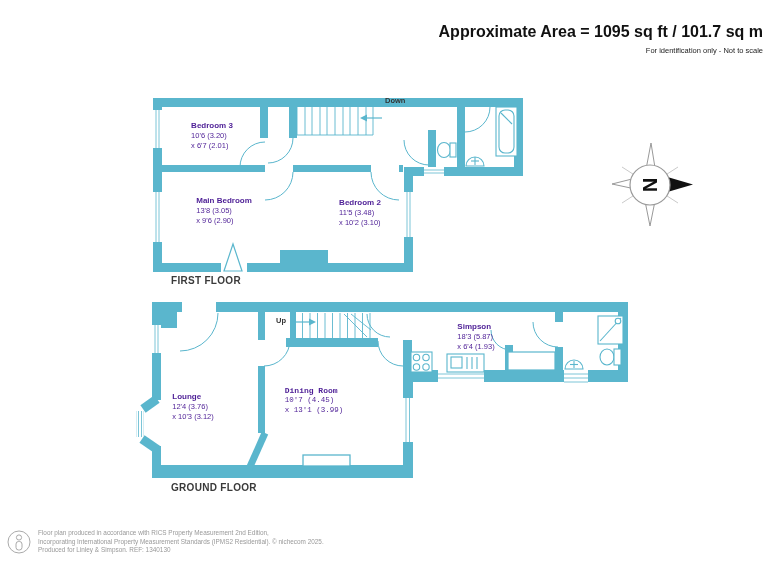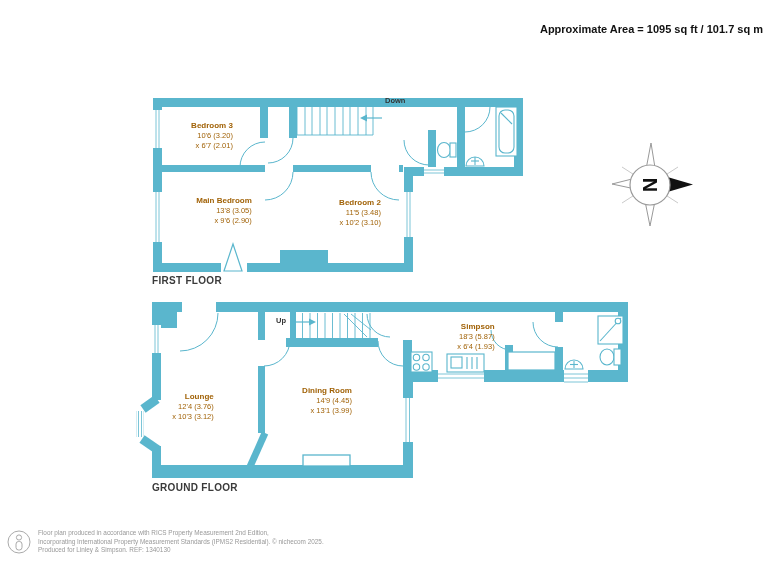--- a/index.html
+++ b/index.html
@@ -1,26 +1,26 @@
 <!DOCTYPE html>
 <html><head>
 <meta charset="utf-8">
 <style>
   html,body{margin:0;padding:0;background:#fff;}
   #stage{position:relative;width:768px;height:576px;background:#fff;overflow:hidden;
          font-family:"Liberation Sans",sans-serif;}
   svg{position:absolute;left:0;top:0;}
   .hdr{position:absolute;top:18px;right:5px;text-align:right;color:#000;}
   .hdr-title{font-size:17.5px;font-weight:bold;letter-spacing:-0.2px;color:#000;}
-  .hdr-area{font-size:11px;font-weight:bold;margin-top:5px;color:#111;}
+  .hdr-area{font-size:16px;font-weight:bold;margin-top:5px;color:#111;}
   .hdr-note{font-size:7.5px;margin-top:5px;color:#222;}
-  .room-label{position:absolute;transform:translateX(-50%);text-align:right;color:#a16207;white-space:nowrap;}
+  .room-label{position:absolute;transform:translateX(-50%);text-align:left;color:#4c1d95;white-space:nowrap;}
   .room-name{font-size:8px;font-weight:bold;line-height:10px;}
   .room-dim{font-size:7.5px;line-height:9.5px;}
-  .floor-label{position:absolute;font-size:10px;font-weight:bold;letter-spacing:.3px;color:#3a3a3a;}
+  .floor-label{position:absolute;font-size:10px;font-weight:bold;letter-spacing:.3px;color:#3a3a3a;margin-left:19px;}
   .stair-label{position:absolute;font-size:7.5px;font-weight:bold;color:#333;}
   .footer{position:absolute;left:6px;top:529px;display:flex;align-items:flex-start;color:#999;}
   .footer-text{margin-left:5px;font-size:6.4px;line-height:8.6px;color:#999;}
 </style>
 </head>
 <body>
 
 <div id="stage">
 
 <svg width="768" height="576" viewBox="0 0 768 576">
@@ -223,20 +223,21 @@
     <polygon points="650,226 657,191 643,191" fill="#fff" stroke="#999" stroke-width="1"></polygon>
     <polygon points="612,184 640,177 640,190" fill="#fff" stroke="#999" stroke-width="1"></polygon>
     <polygon points="664,176 693,184.5 664,193" fill="#111"></polygon>
     <circle cx="650" cy="185" r="20" fill="#fff" stroke="#999" stroke-width="1.2"></circle>
     <text x="650" y="185" transform="rotate(90 650 185)" text-anchor="middle" dy="0.35em" font-family="Liberation Sans, sans-serif" font-size="20" font-weight="bold" fill="#111">N</text>
   </g>
 </svg>
 
 <div class="hdr">
   <div class="hdr-area">Approximate Area = 1095 sq ft / 101.7 sq m</div>
+  <div class="hdr-note">For identification only - Not to scale</div>
 </div>
 
 <div class="room-label" style="left:212px;top:121px;">
   <div class="room-name">Bedroom 3</div>
   <div class="room-dim">10'6 (3.20)</div>
   <div class="room-dim">x 6'7 (2.01)</div>
 </div>
 <div class="room-label" style="left:224px;top:196px;">
   <div class="room-name">Main Bedroom</div>
   <div class="room-dim">13'8 (3.05)</div>
@@ -246,23 +247,23 @@
   <div class="room-name">Bedroom 2</div>
   <div class="room-dim">11'5 (3.48)</div>
   <div class="room-dim">x 10'2 (3.10)</div>
 </div>
 
 <div class="room-label" style="left:193px;top:392px;">
   <div class="room-name">Lounge</div>
   <div class="room-dim">12'4 (3.76)</div>
   <div class="room-dim">x 10'3 (3.12)</div>
 </div>
-<div class="room-label" style="left:327px;top:386px;">
+<div class="room-label" style="left:314px;top:386px;font-family:Liberation Mono, monospace;">
   <div class="room-name">Dining Room</div>
-  <div class="room-dim">14'9 (4.45)</div>
+  <div class="room-dim">10'7 (4.45)</div>
   <div class="room-dim">x 13'1 (3.99)</div>
 </div>
 <div class="room-label" style="left:476px;top:322px;">
   <div class="room-name">Simpson</div>
   <div class="room-dim">18'3 (5.87)</div>
   <div class="room-dim">x 6'4 (1.93)</div>
 </div>
 
 <div class="stair-label" style="left:385px;top:96px;text-align:center;">Down</div>
 <div class="stair-label" style="left:276px;top:316px;">Up</div>

